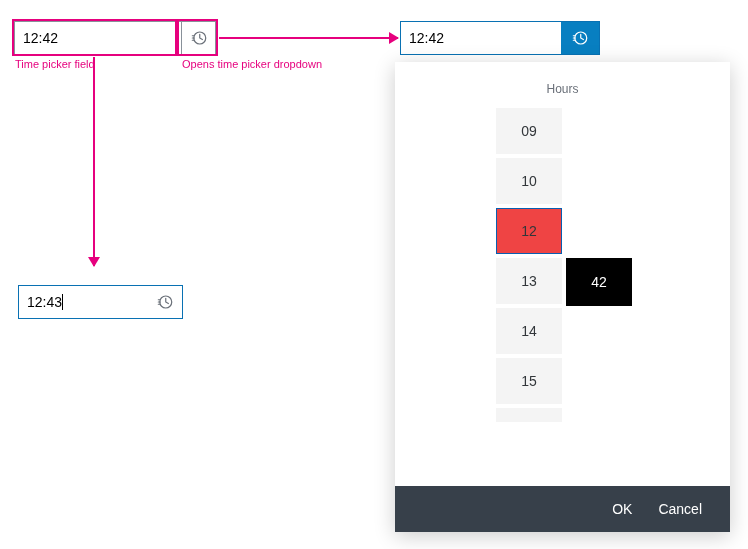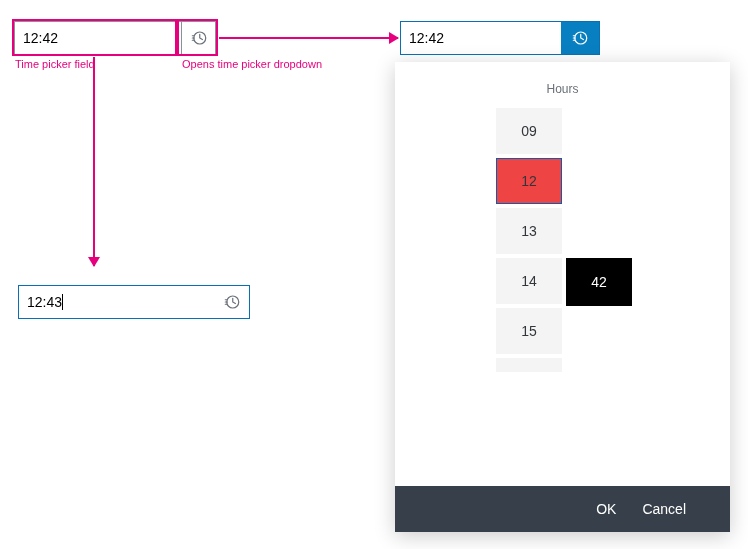--- a/index.html
+++ b/index.html
@@ -104,21 +104,21 @@
       border-top: 10px solid #e6007e;
       border-left: 6px solid transparent;
       border-right: 6px solid transparent;
     }
 
     
     .time-input-focused {
       position: absolute;
       left: 18px;
       top: 285px;
-      width: 232px;
+      width: 165px;
       height: 34px;
       display: flex;
       border: 1px solid #0971b3;
     }
     .time-input-focused .field {
       flex: 1;
       padding: 0 8px;
       display: flex;
       align-items: center;
       font-size: 14px;
@@ -222,21 +222,21 @@
     .cell.cut {
       height: 14px;
     }
     .footer {
       height: 46px;
       background: #37404a;
       display: flex;
       align-items: center;
       justify-content: flex-end;
       gap: 26px;
-      padding-right: 44px;
+      padding-right: 28px;
       font-size: 14px;
       color: #ffffff;
     }
     .footer span {
       cursor: pointer;
     }
 
     
     .clock-icon {
       width: 18px;
@@ -291,20 +291,21 @@
       <path d="M3 9h3M3 12h3M3 15h3" stroke="#ffffff" stroke-width="1.4" stroke-linecap="round"></path>
     </svg>
   </div>
 </div>
 
 <div class="dropdown">
   <div class="dropdown-body">
     <div class="header">Hours</div>
     <div class="col hours">
       <div class="cell">09</div>
+      <div class="cell">10</div>
       <div class="cell selected">12</div>
       <div class="cell">13</div>
       <div class="cell">14</div>
       <div class="cell">15</div>
       <div class="cell cut"></div>
     </div>
     <div class="col minutes" style="top:196px;">
       <div class="cell minute">42</div>
     </div>
   </div>

